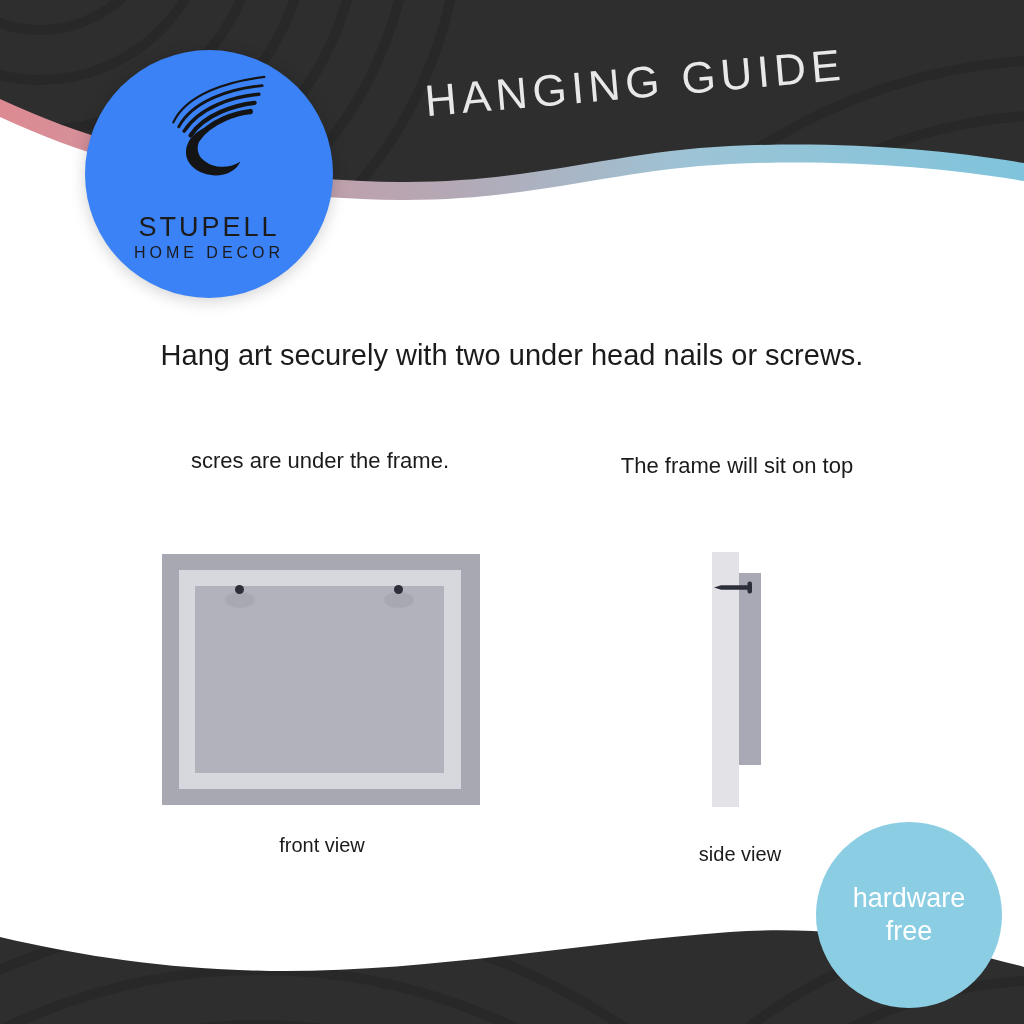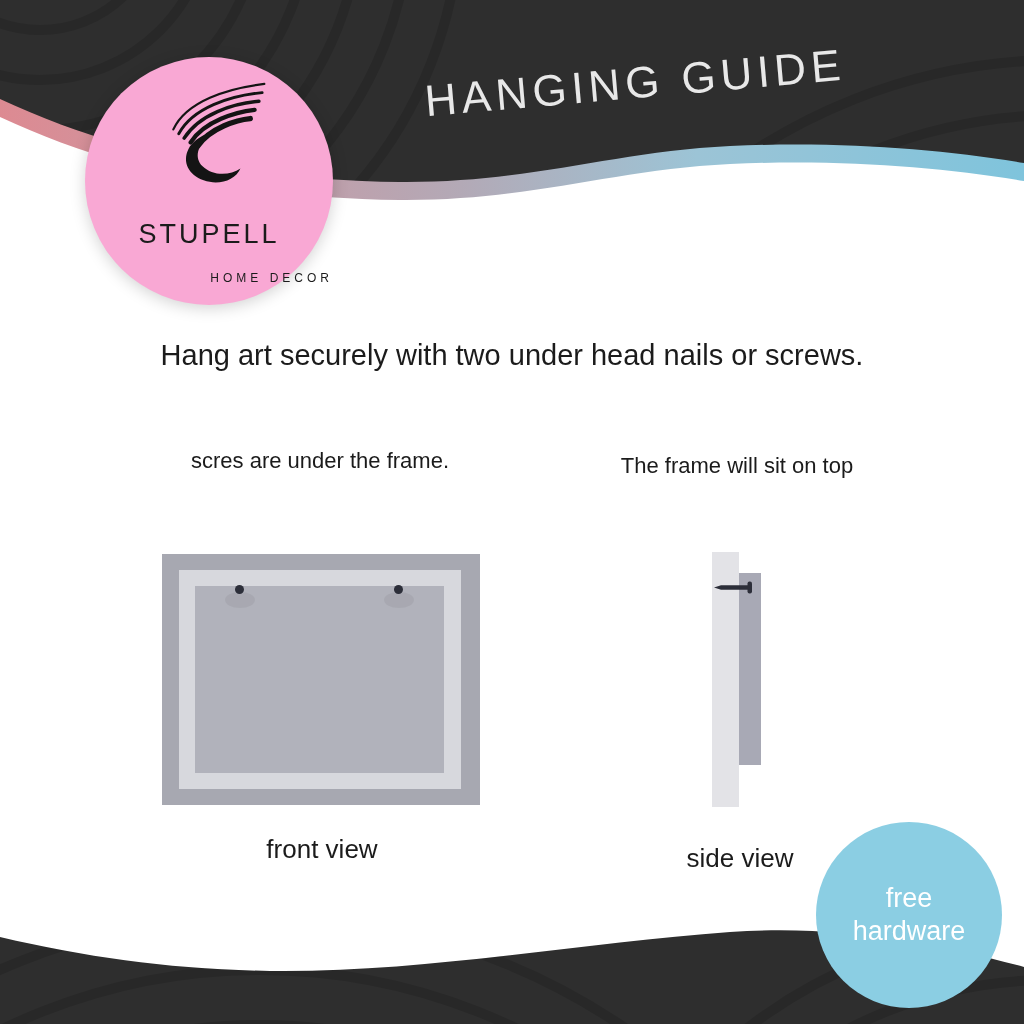--- a/index.html
+++ b/index.html
@@ -7,27 +7,27 @@
        font-family:"Liberation Sans", sans-serif;overflow:hidden;}
   .abs{position:absolute;}
 
   
   #header-svg{left:0;top:0;width:1024px;height:230px;}
   #header-title{left:360px;top:58px;width:550px;text-align:center;
     font-size:44px;letter-spacing:5px;font-weight:400;color:var(--header-text,#e8e8e8);
     transform:rotate(-5deg);transform-origin:center;white-space:nowrap;}
 
   
-  #logo-circle{left:85px;top:57px;width:248px;height:248px;border-radius:50%;
-    background:#f9a8d4;box-shadow:0 3px 16px rgba(0,0,0,0.18);}
+  #logo-circle{left:85px;top:50px;width:248px;height:248px;border-radius:50%;
+    background:#3b82f6;box-shadow:0 3px 16px rgba(0,0,0,0.18);}
   #logo-swoosh{position:absolute;left:58px;top:22px;width:130px;height:142px;}
   #brand-name{position:absolute;left:0;top:162px;width:100%;text-align:center;
     font-size:27px;letter-spacing:3px;color:var(--text-black,#1b1b1b);font-weight:400;}
-  #brand-tagline{position:absolute;left:0;top:194px;width:100%;text-align:right;
-    font-size:12px;letter-spacing:4px;color:var(--text-black,#1b1b1b);font-weight:400;margin-top:20px;}
+  #brand-tagline{position:absolute;left:0;top:194px;width:100%;text-align:center;
+    font-size:16px;letter-spacing:4px;color:var(--text-black,#1b1b1b);font-weight:400;}
 
   
   #product-title{left:267px;top:221px;width:500px;text-align:center;
     font-size:33px;line-height:42px;font-weight:700;color:var(--text-black,#1b1b1b);}
   #main-instruction{left:0;top:339px;width:1024px;text-align:center;
     font-size:29px;color:var(--text-black,#1b1b1b);font-weight:400;}
   .note{font-size:22px;line-height:27px;text-align:center;color:var(--text-black,#1b1b1b);}
   #front-note{left:150px;top:447px;width:340px;}
   #side-note{left:587px;top:452px;width:300px;}
 
@@ -41,21 +41,21 @@
   .screw-shadow{width:30px;height:16px;border-radius:50%;background:rgba(0,0,0,0.05);}
   #screw-shadow-left{left:225px;top:592px;}
   #screw-shadow-right{left:384px;top:592px;}
 
   
   #side-wall{left:712px;top:552px;width:27px;height:255px;background:var(--wall-light,#e3e3e7);}
   #side-frame{left:739px;top:573px;width:22px;height:192px;background:var(--side-frame-gray,#a8a9b5);}
   #nail{left:714px;top:580px;width:42px;height:15px;}
 
   
-  .view-label{font-size:26px;text-align:center;color:var(--text-black,#1b1b1b);}
+  .view-label{font-size:20px;text-align:center;color:var(--text-black,#1b1b1b);}
   #front-label{left:222px;top:834px;width:200px;}
   #side-label{left:640px;top:843px;width:200px;}
 
   
   #footer-svg{left:0;top:900px;width:1024px;height:124px;}
   #badge{left:816px;top:822px;width:186px;height:186px;border-radius:50%;
     background:var(--badge-blue,#8bcee3);z-index:5;text-align:center;
     color:#ffffff;font-size:27px;line-height:33px;font-weight:400;
     display:flex;flex-direction:column;justify-content:center;}
 </style>
@@ -154,15 +154,15 @@
     <circle cx="260" cy="660" r="590"></circle>
       <circle cx="260" cy="660" r="645"></circle>
     <circle cx="1050" cy="520" r="330"></circle>
       <circle cx="1050" cy="520" r="385"></circle>
     <circle cx="1050" cy="520" r="440"></circle>
       <circle cx="1050" cy="520" r="495"></circle>
   </g>
 </svg>
 
 <div id="badge" class="abs">
+  <div>hardware</div>
   <div>free</div>
-  <div>hardware</div>
 </div>
 
 </body></html>

